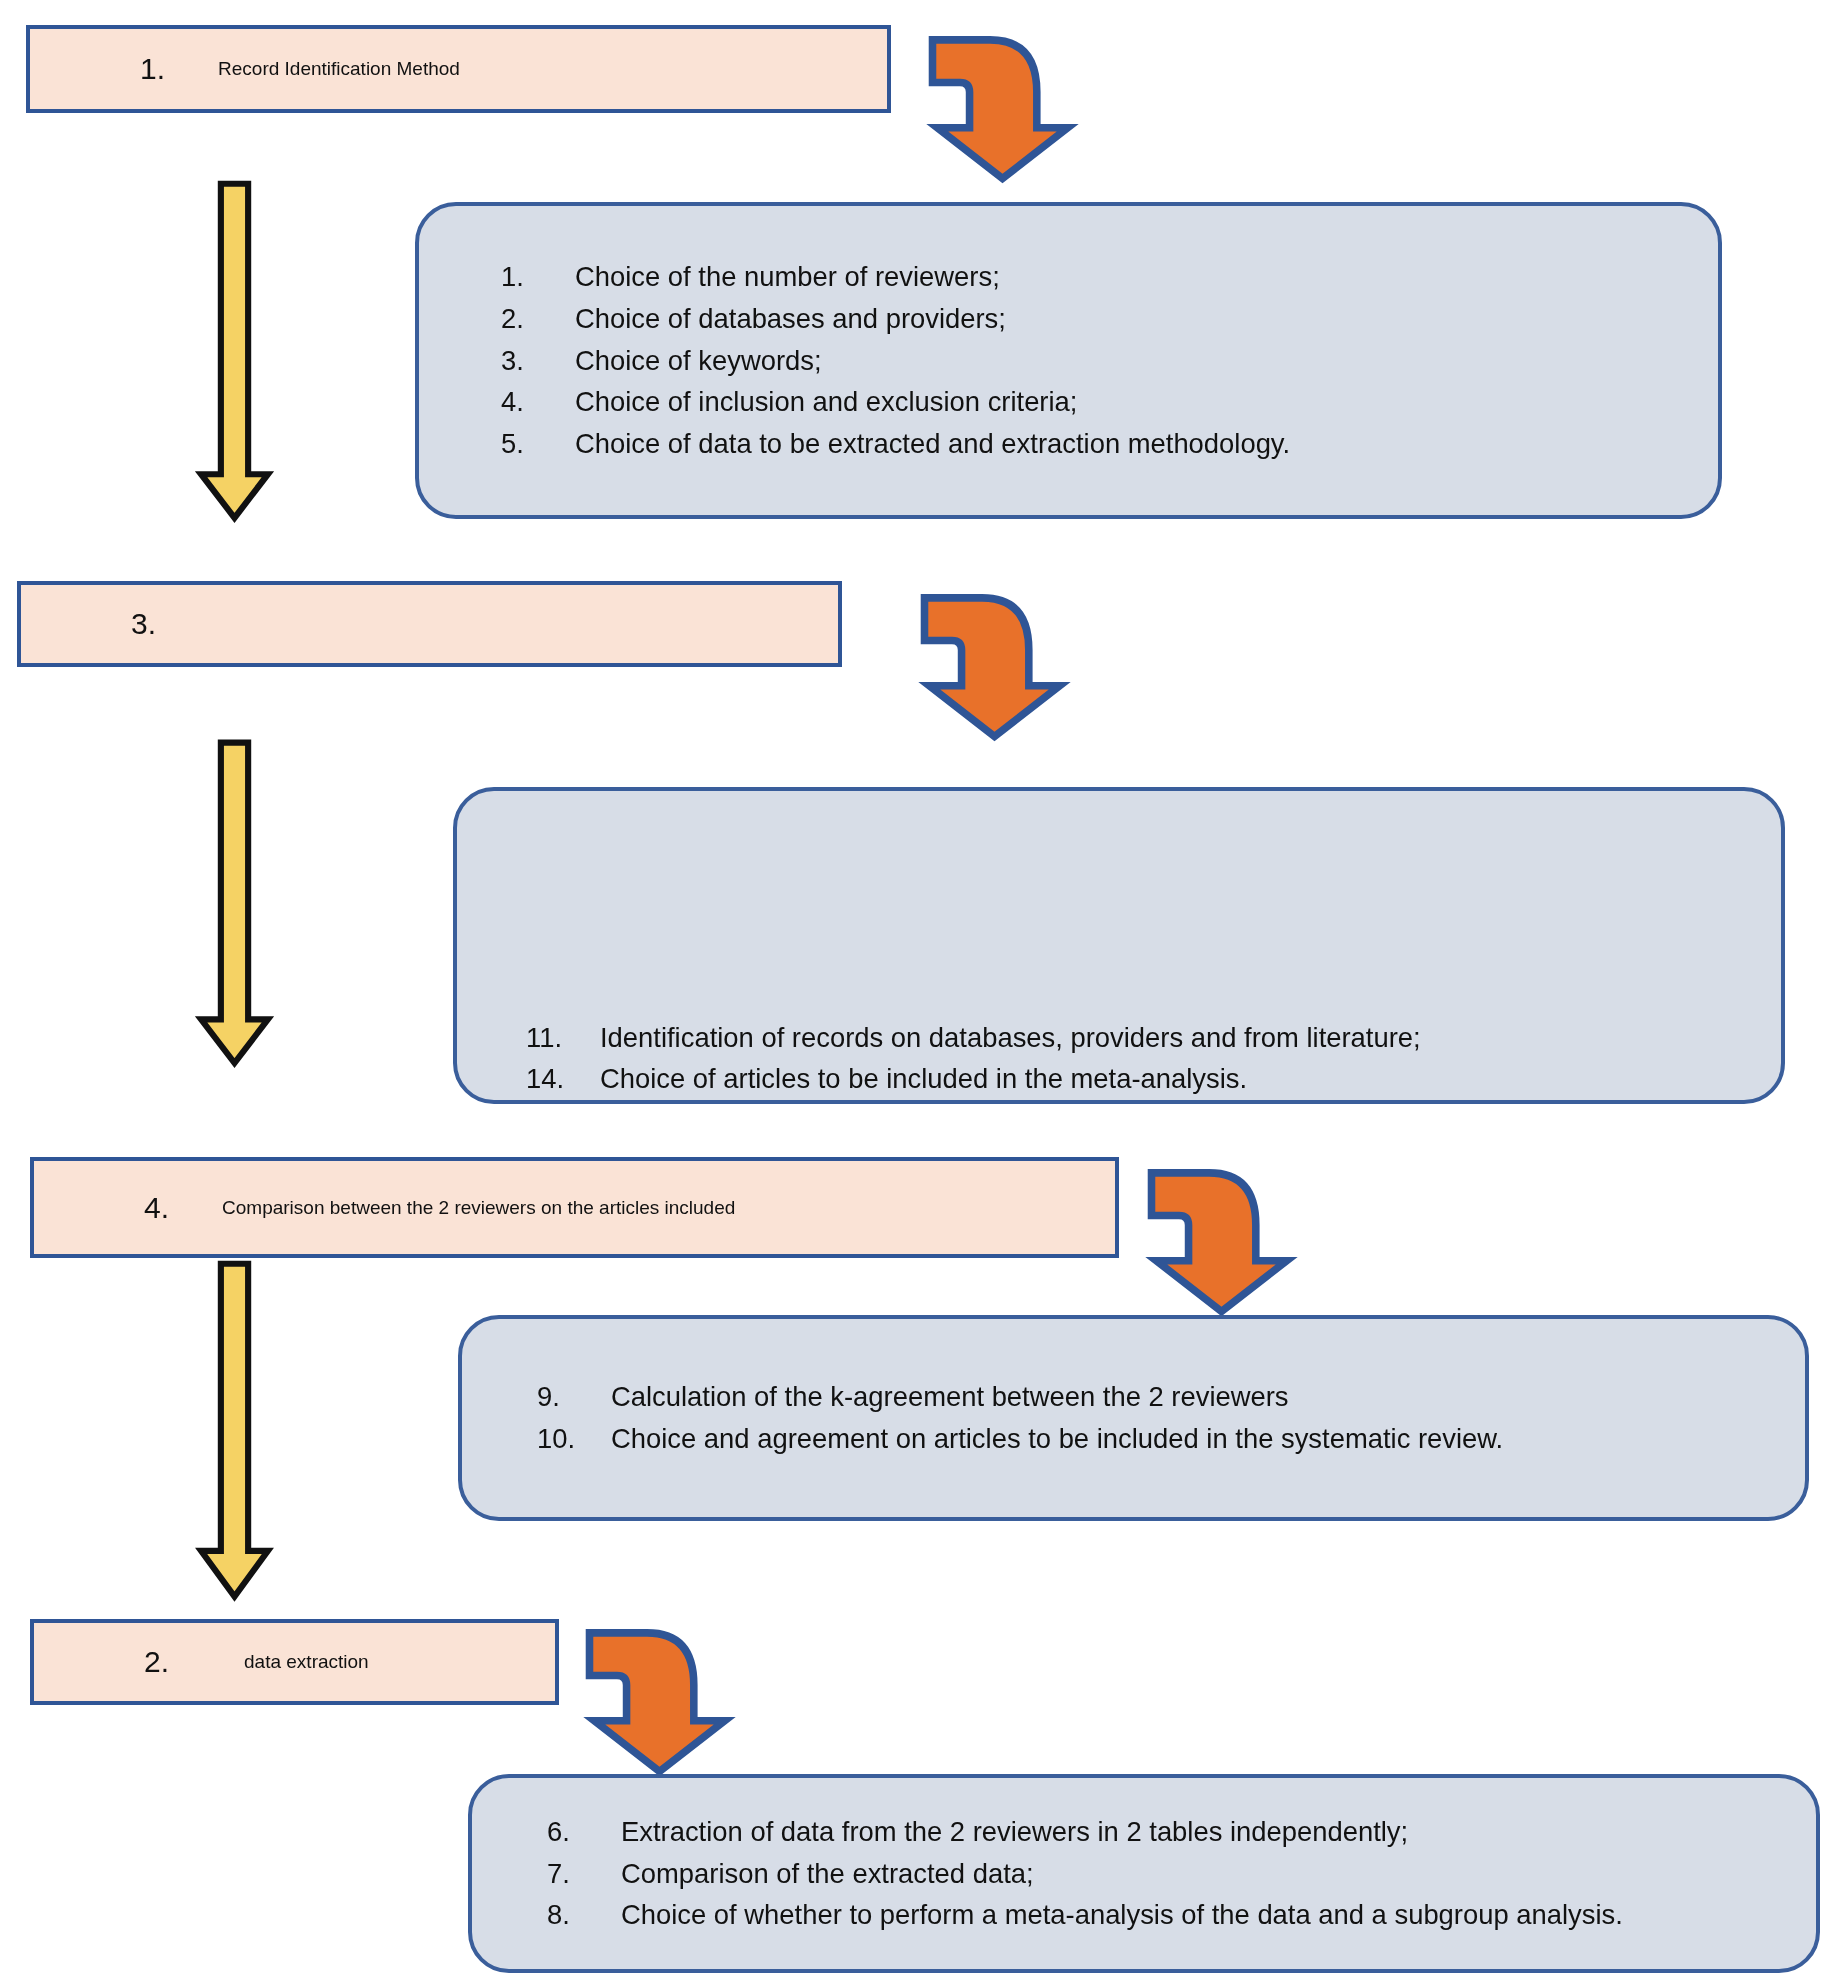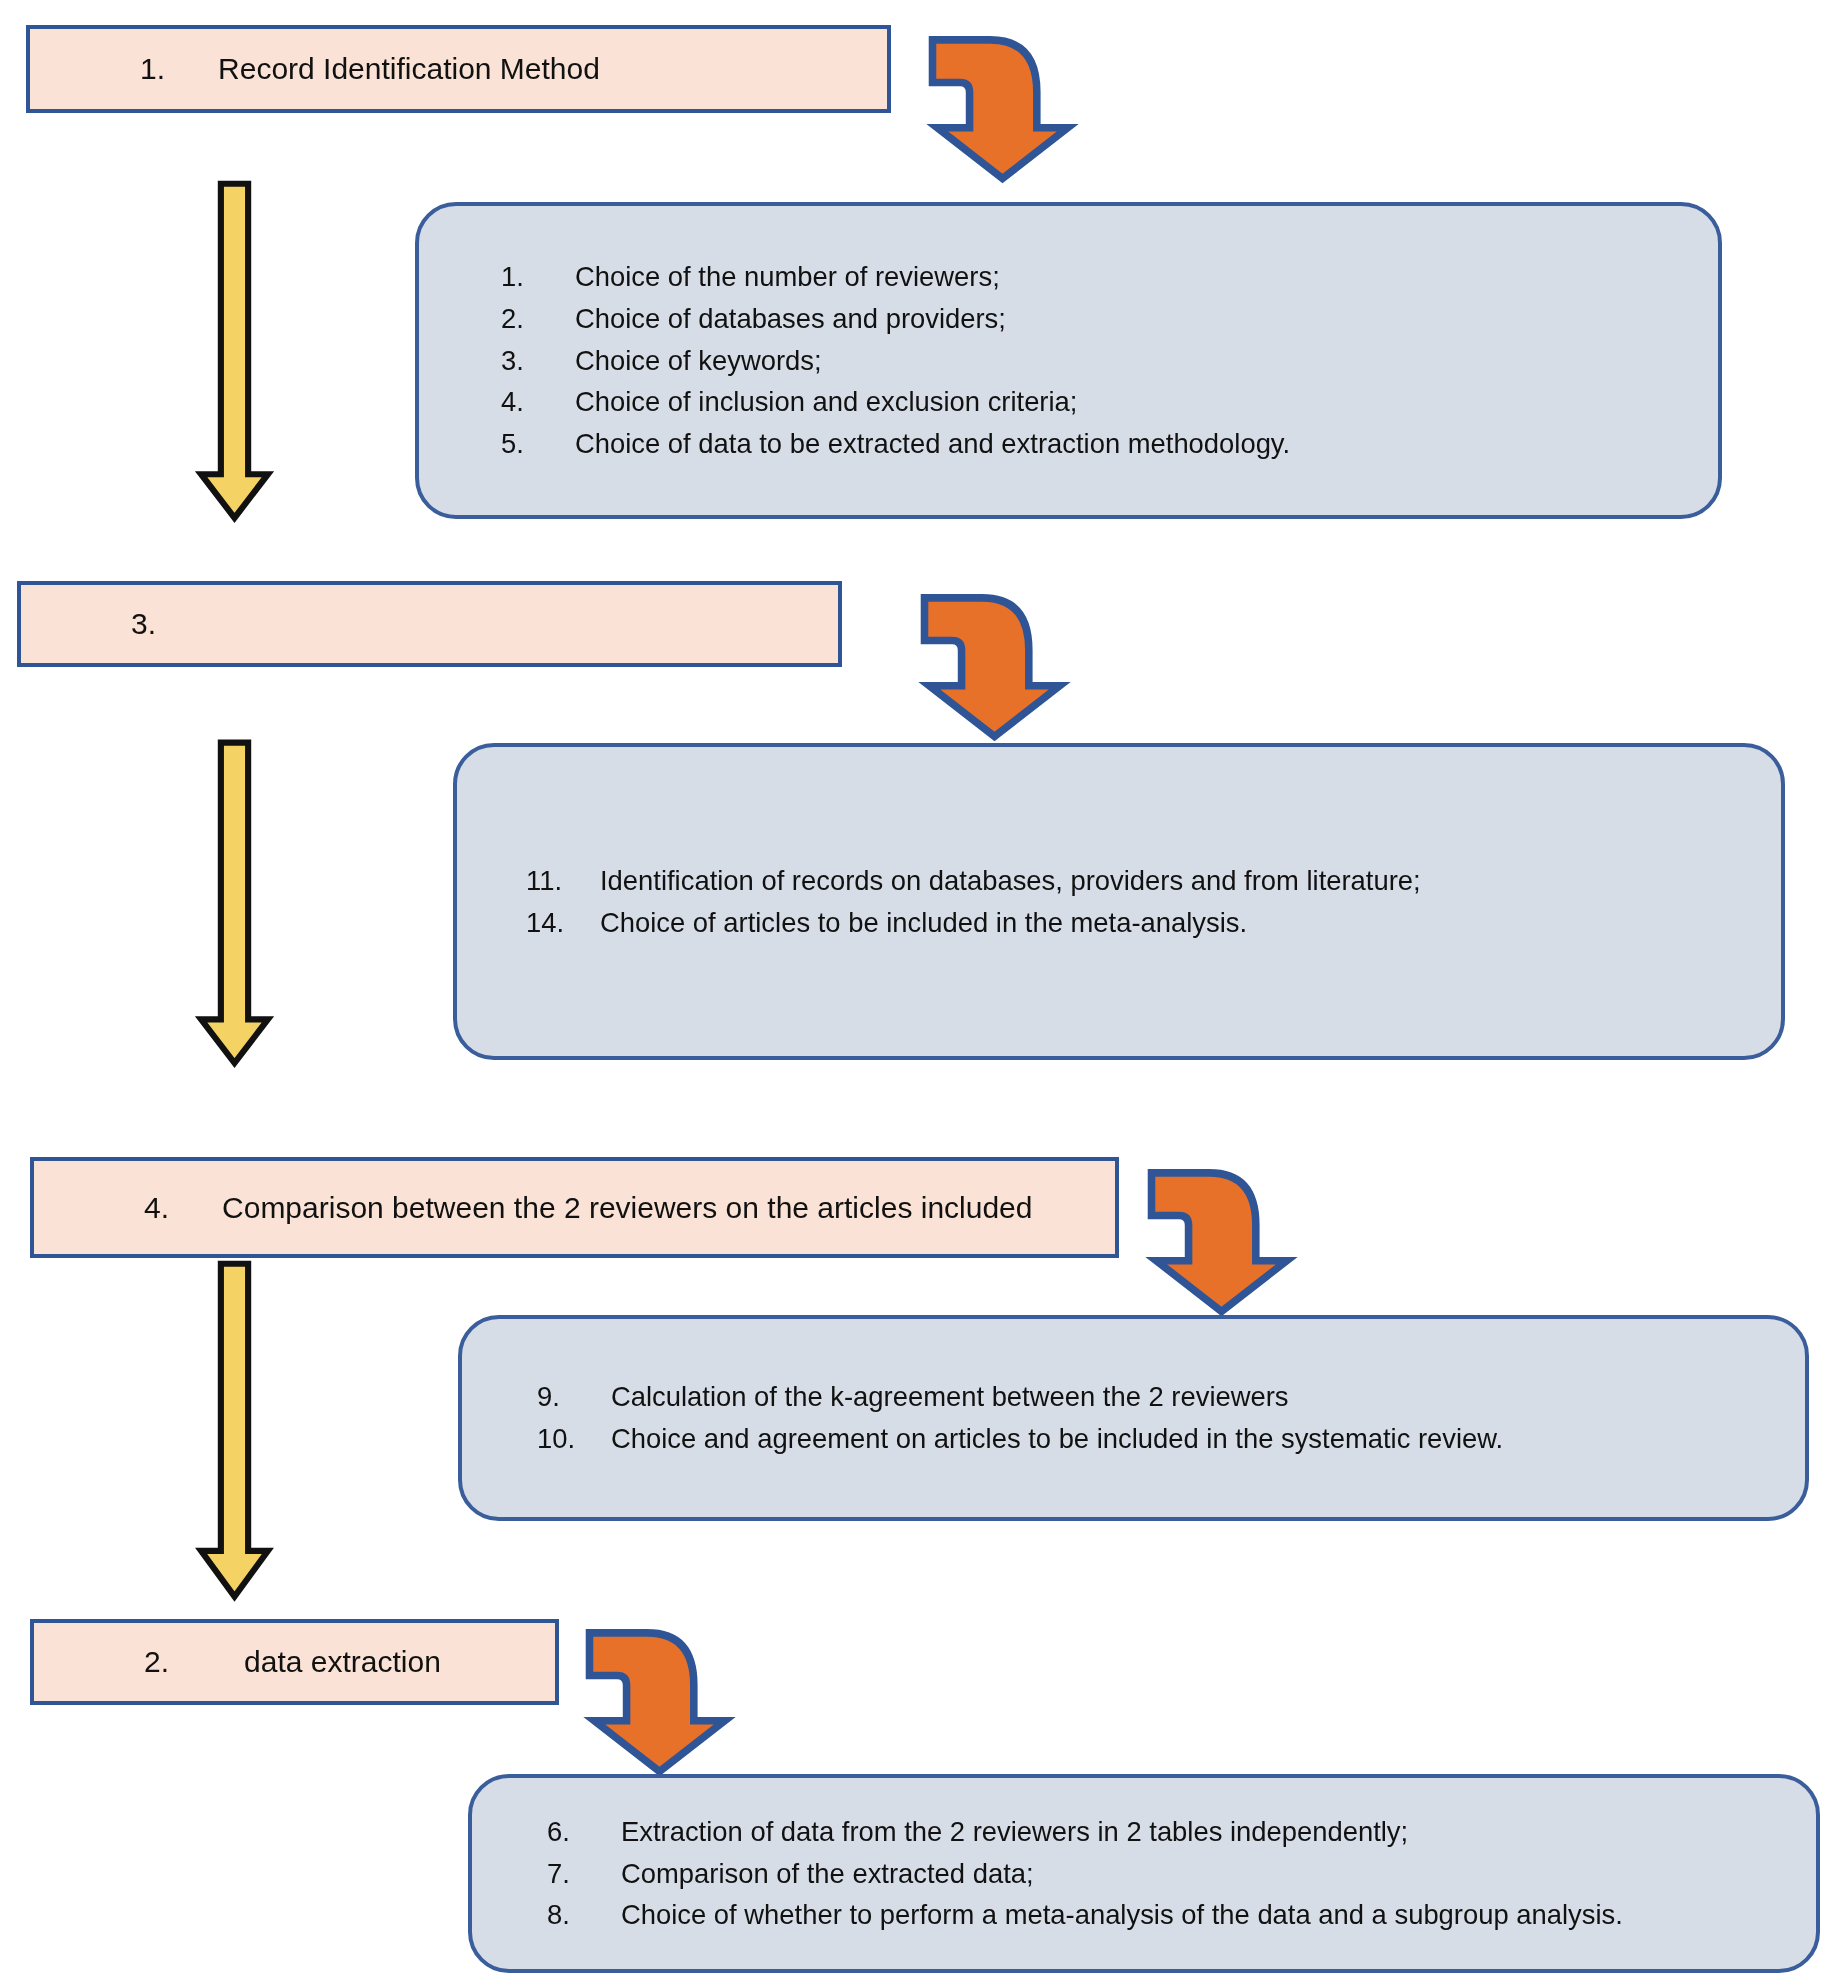--- a/index.html
+++ b/index.html
@@ -26,21 +26,21 @@
     box-sizing: border-box;
     display: flex;
     align-items: center;
   }
   .step-num {
     font-size: 30px;
     color: #111111;
     white-space: nowrap;
   }
   .step-label {
-    font-size: 30px;
+    font-size: 19px;
     color: #111111;
     white-space: nowrap;
   }
 
   
   .detail-box {
     position: absolute;
     background: #D7DDE7;
     border: 4.8px solid #3A5E9B;
     border-radius: 41px;
@@ -124,21 +124,21 @@
   </div>
 
   <svg class="arrow-svg" style="left:919px; top:591px;" width="151" height="151" viewBox="0 0 220 220">
     <path d="M 8 10 L 92 10 Q 160 10 160 86 L 160 138 L 205 138 L 110 212 L 15 138 L 62 138 L 62 86 Q 62 72 48 72 L 8 72 Z" fill="#E8712A" stroke="#2F5596" stroke-width="11" stroke-linejoin="miter"></path>
   </svg>
 
   <svg class="arrow-svg" style="left:197px; top:739px;" width="75" height="329" viewBox="0 0 110 480">
     <path d="M 35 4 L 75 4 L 75 410 L 104 410 L 55 474 L 6 410 L 35 410 Z" fill="#F5D264" stroke="#111111" stroke-width="9" stroke-linejoin="miter"></path>
   </svg>
 
-  <div class="detail-box" style="left:453px; top:743px; width:1332px; height:317px; padding:0 69px;">
+  <div class="detail-box" style="left:453px; top:787px; width:1332px; height:317px; padding:0 69px;justify-content:flex-end;">
     <ul class="detail-list">
       <li class="detail-item">
         <span class="detail-marker">11.</span>
         <span class="detail-text">Identification of records on databases, providers and from literature;</span>
       </li>
       <li class="detail-item">
         <span class="detail-marker">14.</span>
         <span class="detail-text">Choice of articles to be included in the meta-analysis.</span>
       </li>
     </ul>

